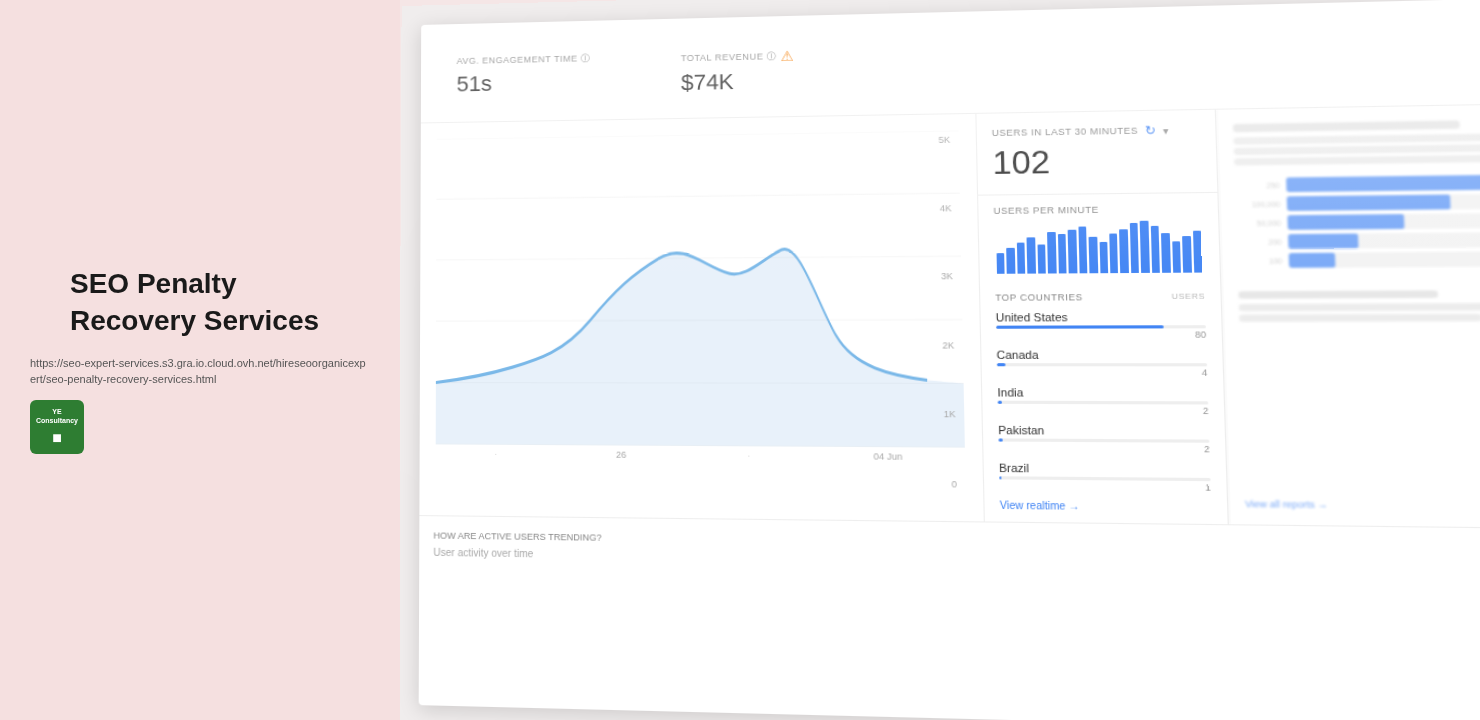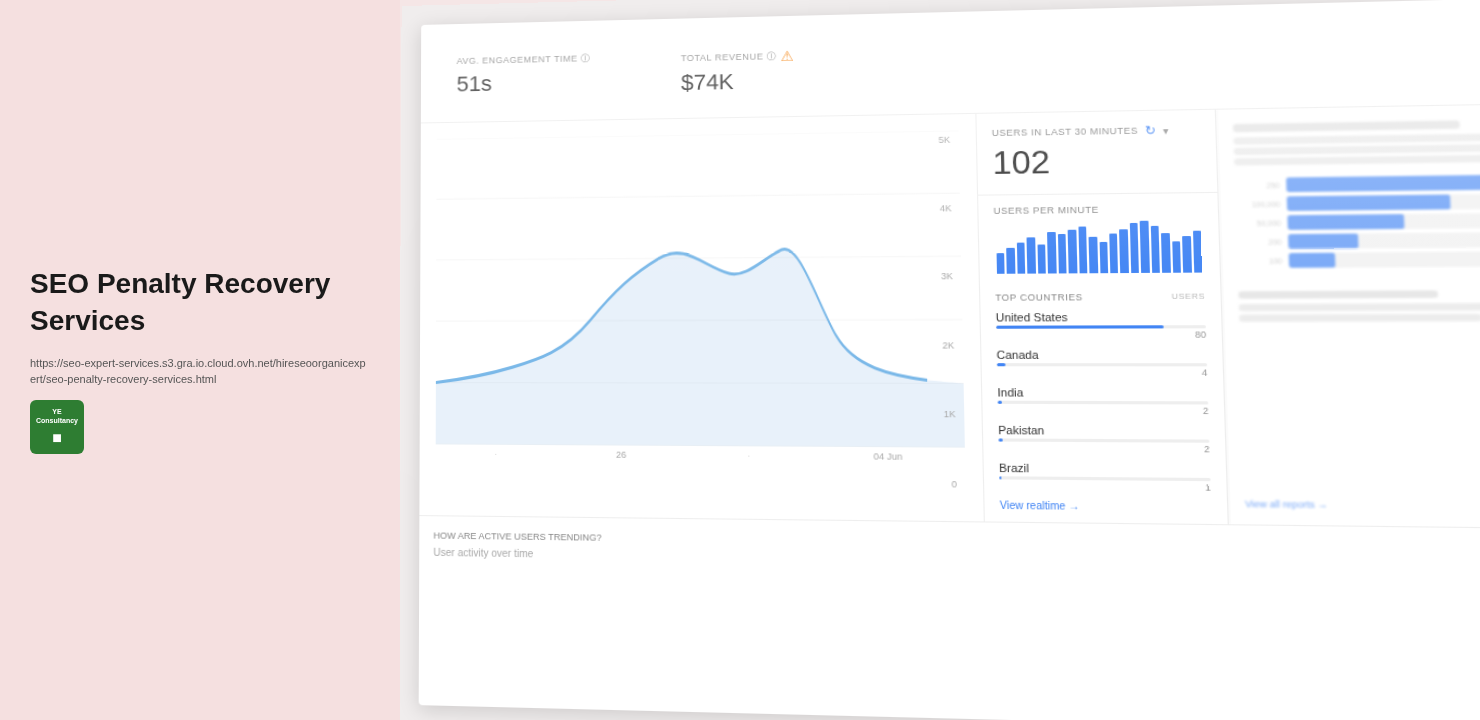--- a/index.html
+++ b/index.html
@@ -24,20 +24,21 @@
       position: relative;
       z-index: 2;
     }
 
     .left-panel h1 {
       font-size: 28px;
       font-weight: 700;
       color: #1a1a1a;
       line-height: 1.3;
       margin-bottom: 16px;
+      margin-left: 40px;
     }
 
     .left-panel .url {
       font-size: 11px;
       color: #555;
       margin-bottom: 12px;
       word-break: break-all;
       line-height: 1.5;
     }
 

